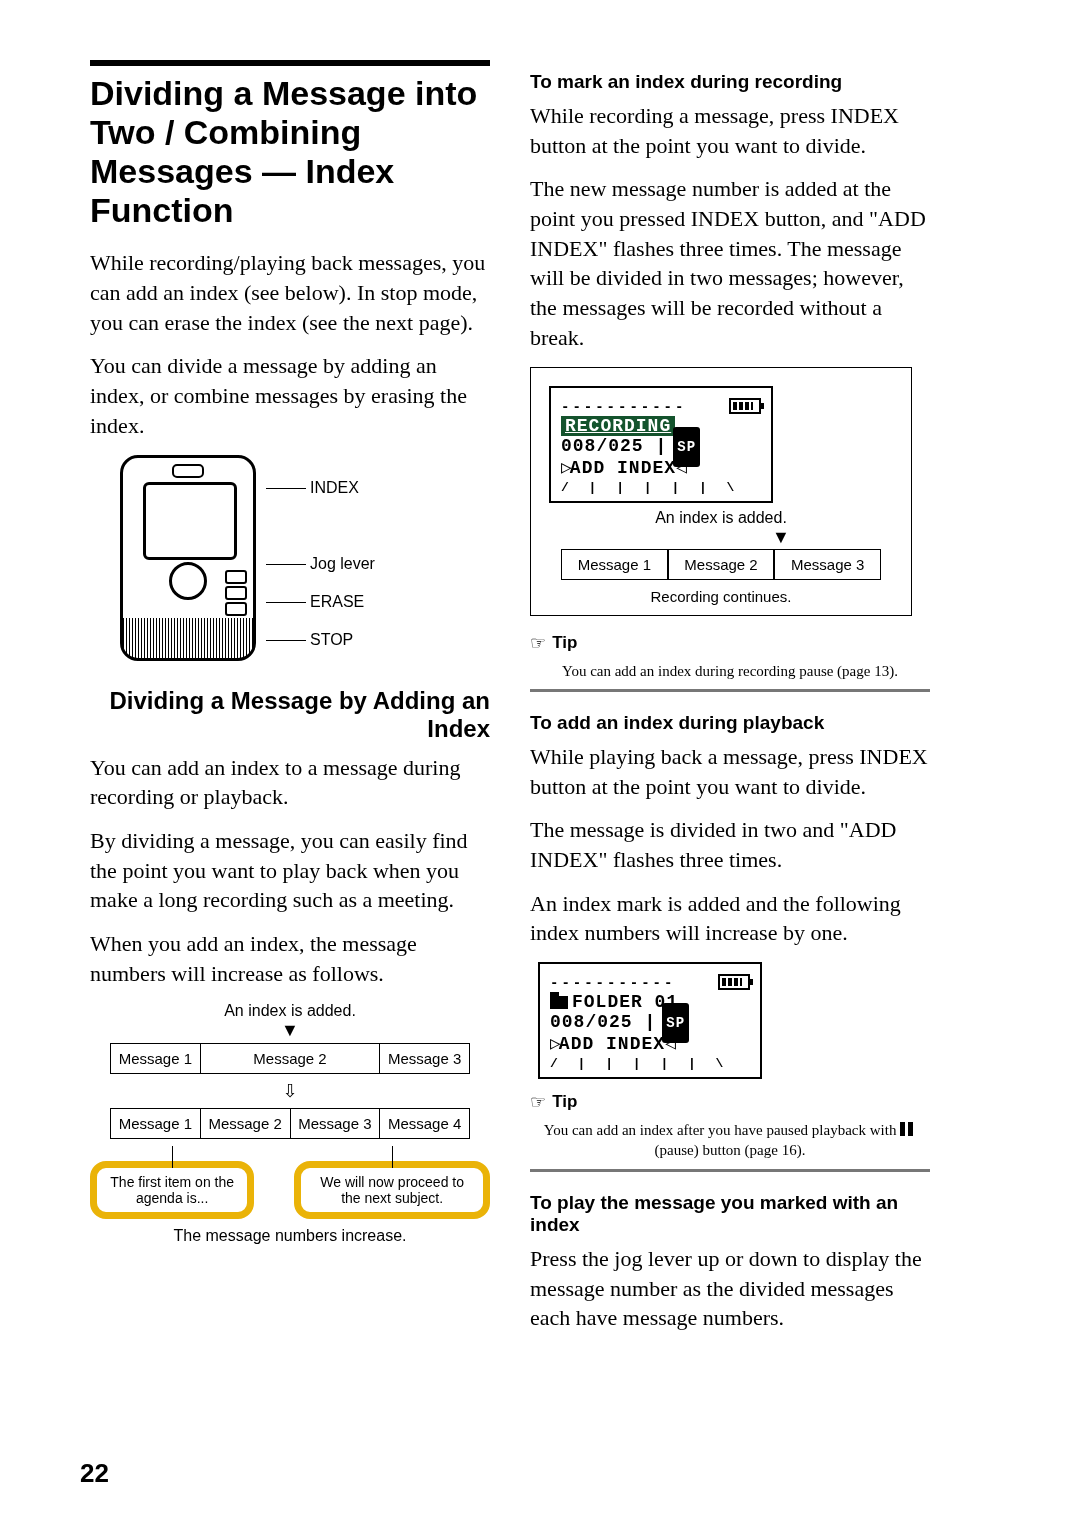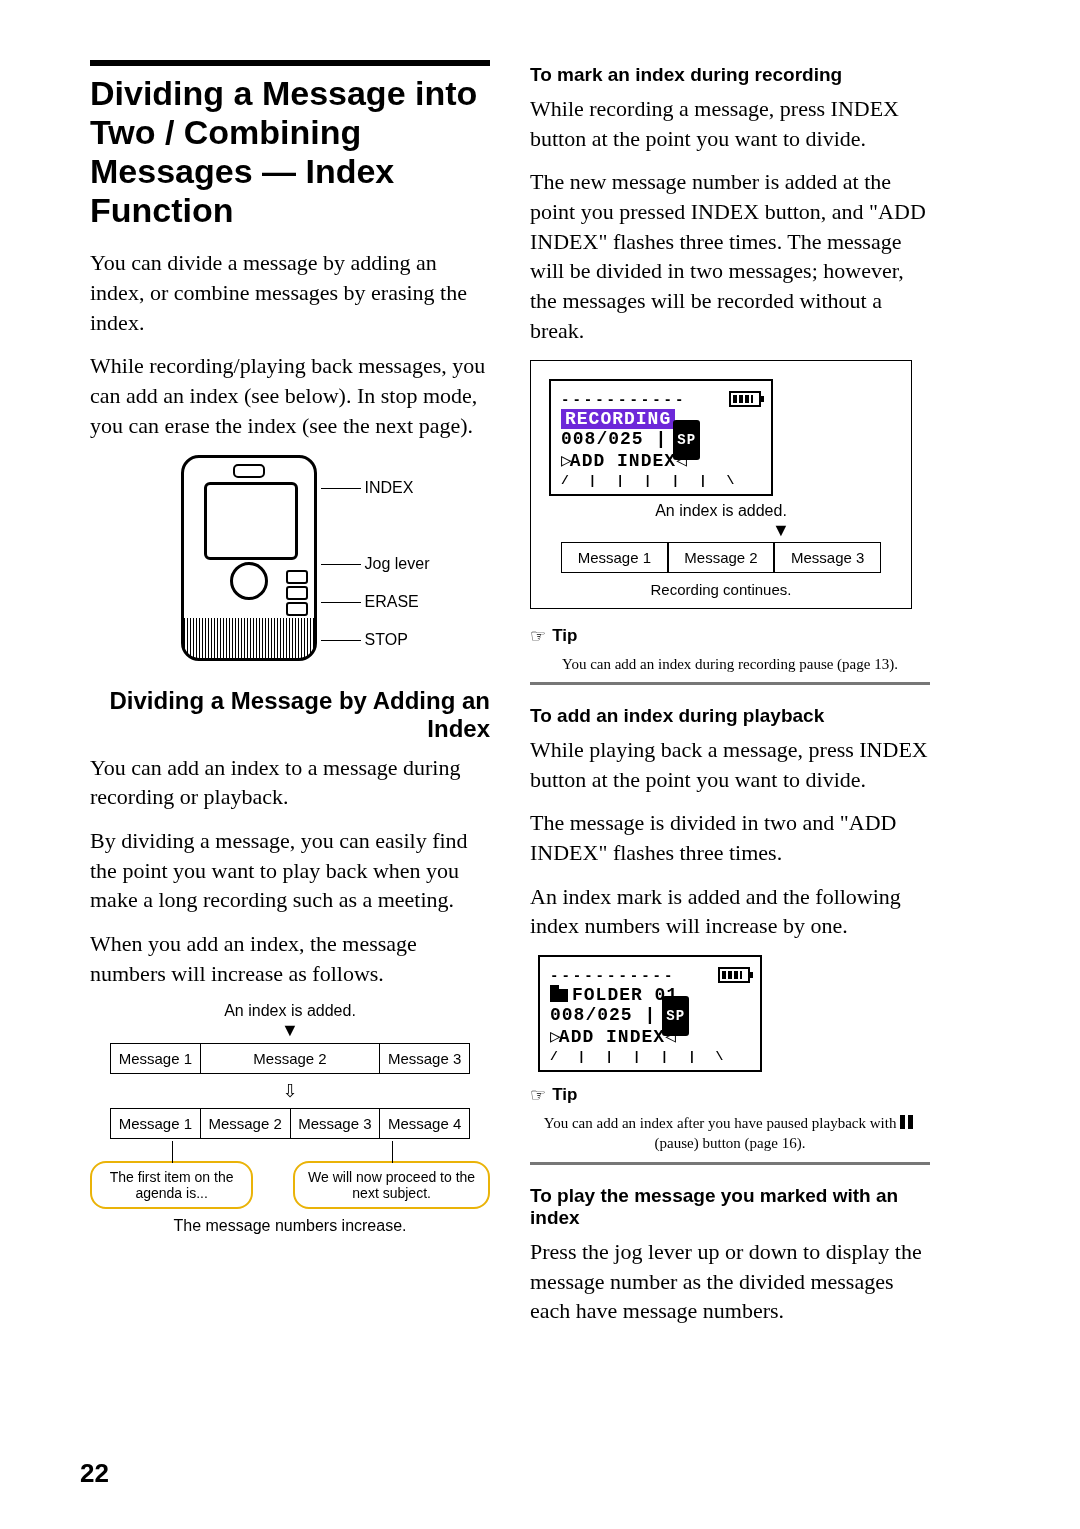--- a/index.html
+++ b/index.html
@@ -44,21 +44,21 @@
   h2.section {
     font-size: 24px;
     font-weight: bold;
     margin: 26px 0 10px 0;
     font-family: Arial, Helvetica, sans-serif;
     text-align: right;
   }
   h3.sub {
     font-size: 19px;
     font-weight: bold;
-    margin: 4px 0 8px 0;
+    margin: 11px 0 8px 0;
     font-family: Arial, Helvetica, sans-serif;
   }
   .tip-row {
     display:flex;
     align-items:center;
     gap:6px;
     margin: 12px 0 4px 0;
   }
   .tip-icon {
     font-size:18px;
@@ -84,23 +84,22 @@
     bottom:40px;
     left:80px;
     font-size:26px;
     font-weight:bold;
     font-family: Arial, Helvetica, sans-serif;
   }
 
   
   .device-fig {
     display:flex;
-    gap:4px;
+    gap:10px;
     margin: 10px 0 10px 30px;
-    justify-content: center;
   }
   .device {
     width: 130px;
     height: 200px;
     border: 3px solid #000;
     border-radius: 18px;
     position: relative;
     background: repeating-linear-gradient(90deg,#000 0 1px, transparent 1px 3px) bottom/100% 40px no-repeat, #fff;
   }
   .dev-screen {
@@ -178,21 +177,21 @@
     position:relative;
     font-size:18px;
   }
   .callouts {
     display:flex;
     justify-content:center;
     gap:40px;
     margin:22px 0 6px 0;
   }
   .callout {
-    border:2px solid #eab308;
+    border:7px solid #eab308;
     border-radius:16px;
     padding:6px 12px;
     font-family: Arial, Helvetica, sans-serif;
     font-size:14px;
     text-align:center;
     position:relative;
   }
   .callout::before {
     content:"";
     position:absolute;
@@ -217,21 +216,21 @@
     letter-spacing:3px;
     font-size:14px;
   }
   .lcd .batt {
     float:right;
     display:inline-block;
     width:28px;height:12px;border:2px solid #000;position:relative;margin-top:2px;
   }
   .lcd .batt::after{content:"";position:absolute;right:-5px;top:3px;width:3px;height:6px;background:#000;}
   .lcd .batt::before{content:"";position:absolute;left:2px;top:2px;width:20px;height:8px;background:repeating-linear-gradient(90deg,#000 0 4px,transparent 4px 6px);}
-  .lcd .rec-label { background:#6d28d9;color:#fff;padding:0 4px; }
+  .lcd .rec-label { background:#14532d;color:#fff;padding:0 4px;text-decoration:underline; }
   .lcd .sp-badge { background:#000;color:#fff; padding:12px 4px;border-radius:3px; margin-left:6px;font-size:14px; }
   .lcd .arrows { letter-spacing:-2px; }
   .lcd .ticks { letter-spacing:6px; font-size:13px; display:block; margin-top:2px;}
   .lcd .folder-icon{display:inline-block;width:18px;height:13px;background:#000;margin-right:4px;vertical-align:middle;position:relative;}
   .lcd .folder-icon::before{content:"";position:absolute;top:-4px;left:0;width:9px;height:4px;background:#000;}
 
   .right-diagram {
     border:1px solid #000;
     padding:10px 10px 10px 10px;
     width: 360px;
@@ -272,22 +271,22 @@
 </style>
 </head>
 <body>
 
 <div class="page">
   <div class="columns">
 
     <div class="col">
       <div class="hr-top"></div>
       <h1 class="main-title">Dividing a Message into Two / Combining Messages — Index Function</h1>
+      <p class="body">While recording/playing back messages, you can add an index (see below).  In stop mode, you can erase the index (see the next page).</p>
       <p class="body">You can divide a message by adding an index, or combine messages by erasing the index.</p>
-      <p class="body">While recording/playing back messages, you can add an index (see below).  In stop mode, you can erase the index (see the next page).</p>
 
       <div class="device-fig">
         <div class="device">
           <div class="dev-speaker"></div>
           <div class="dev-screen"></div>
           <div class="dev-jog"></div>
           <div class="dev-btn b1"></div>
           <div class="dev-btn b2"></div>
           <div class="dev-btn b3"></div>
         </div>

